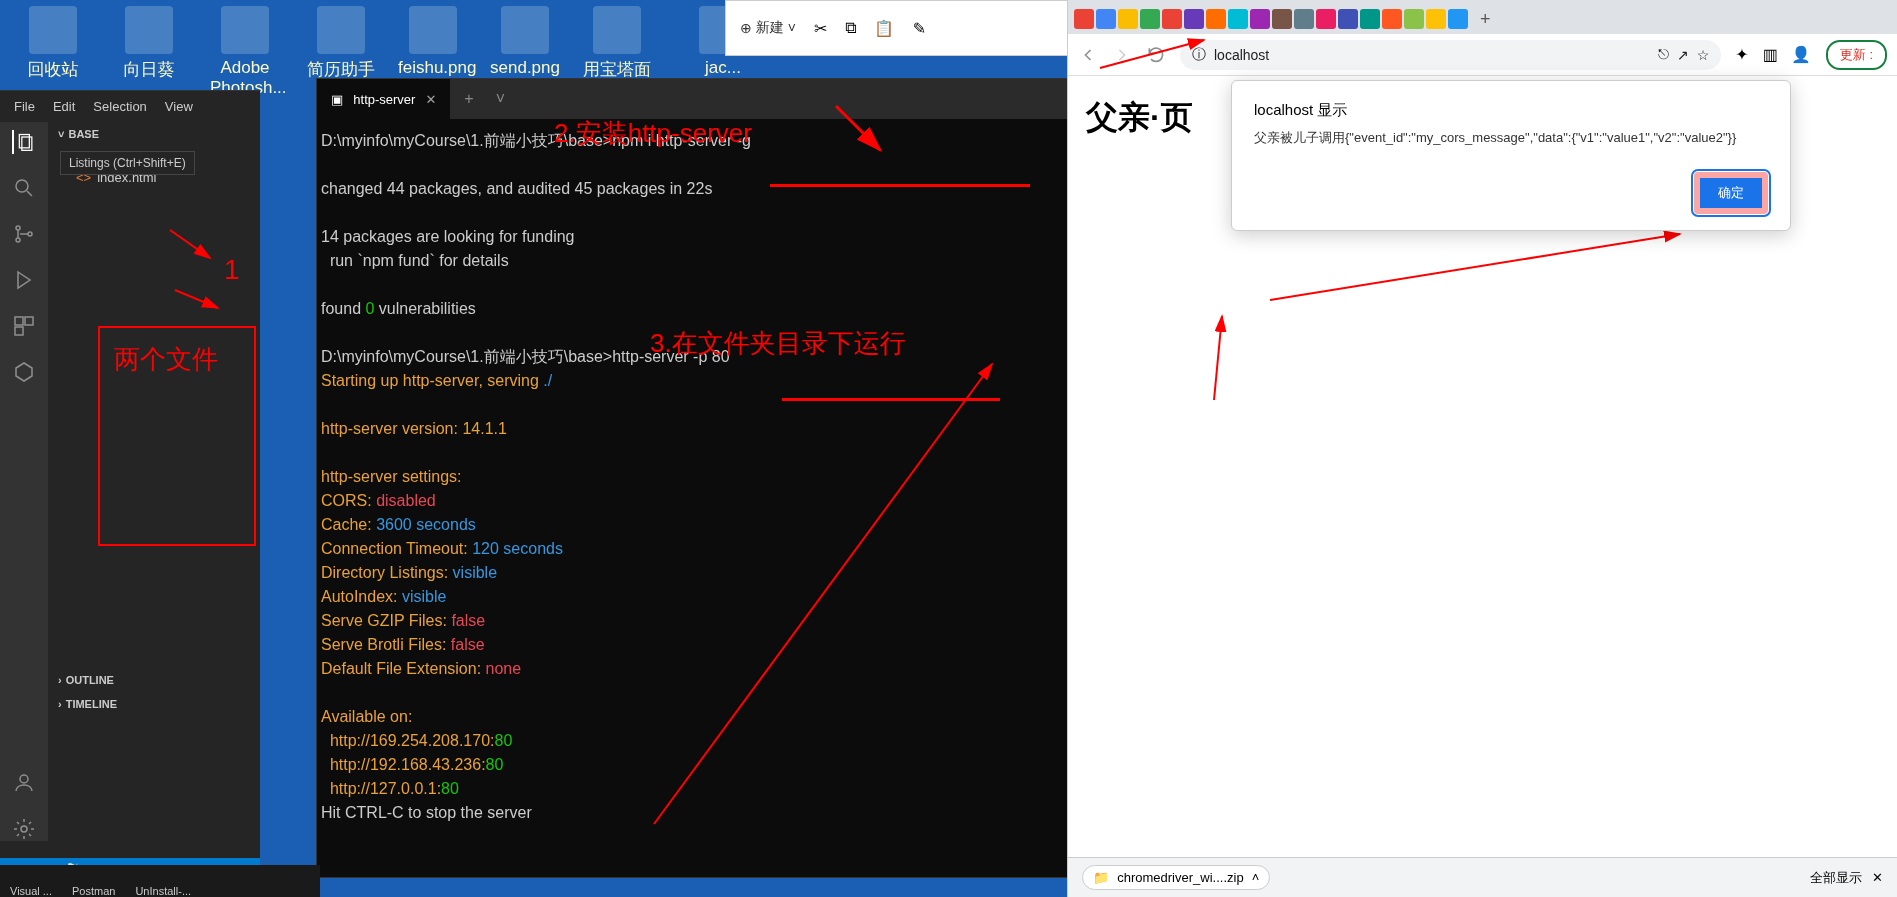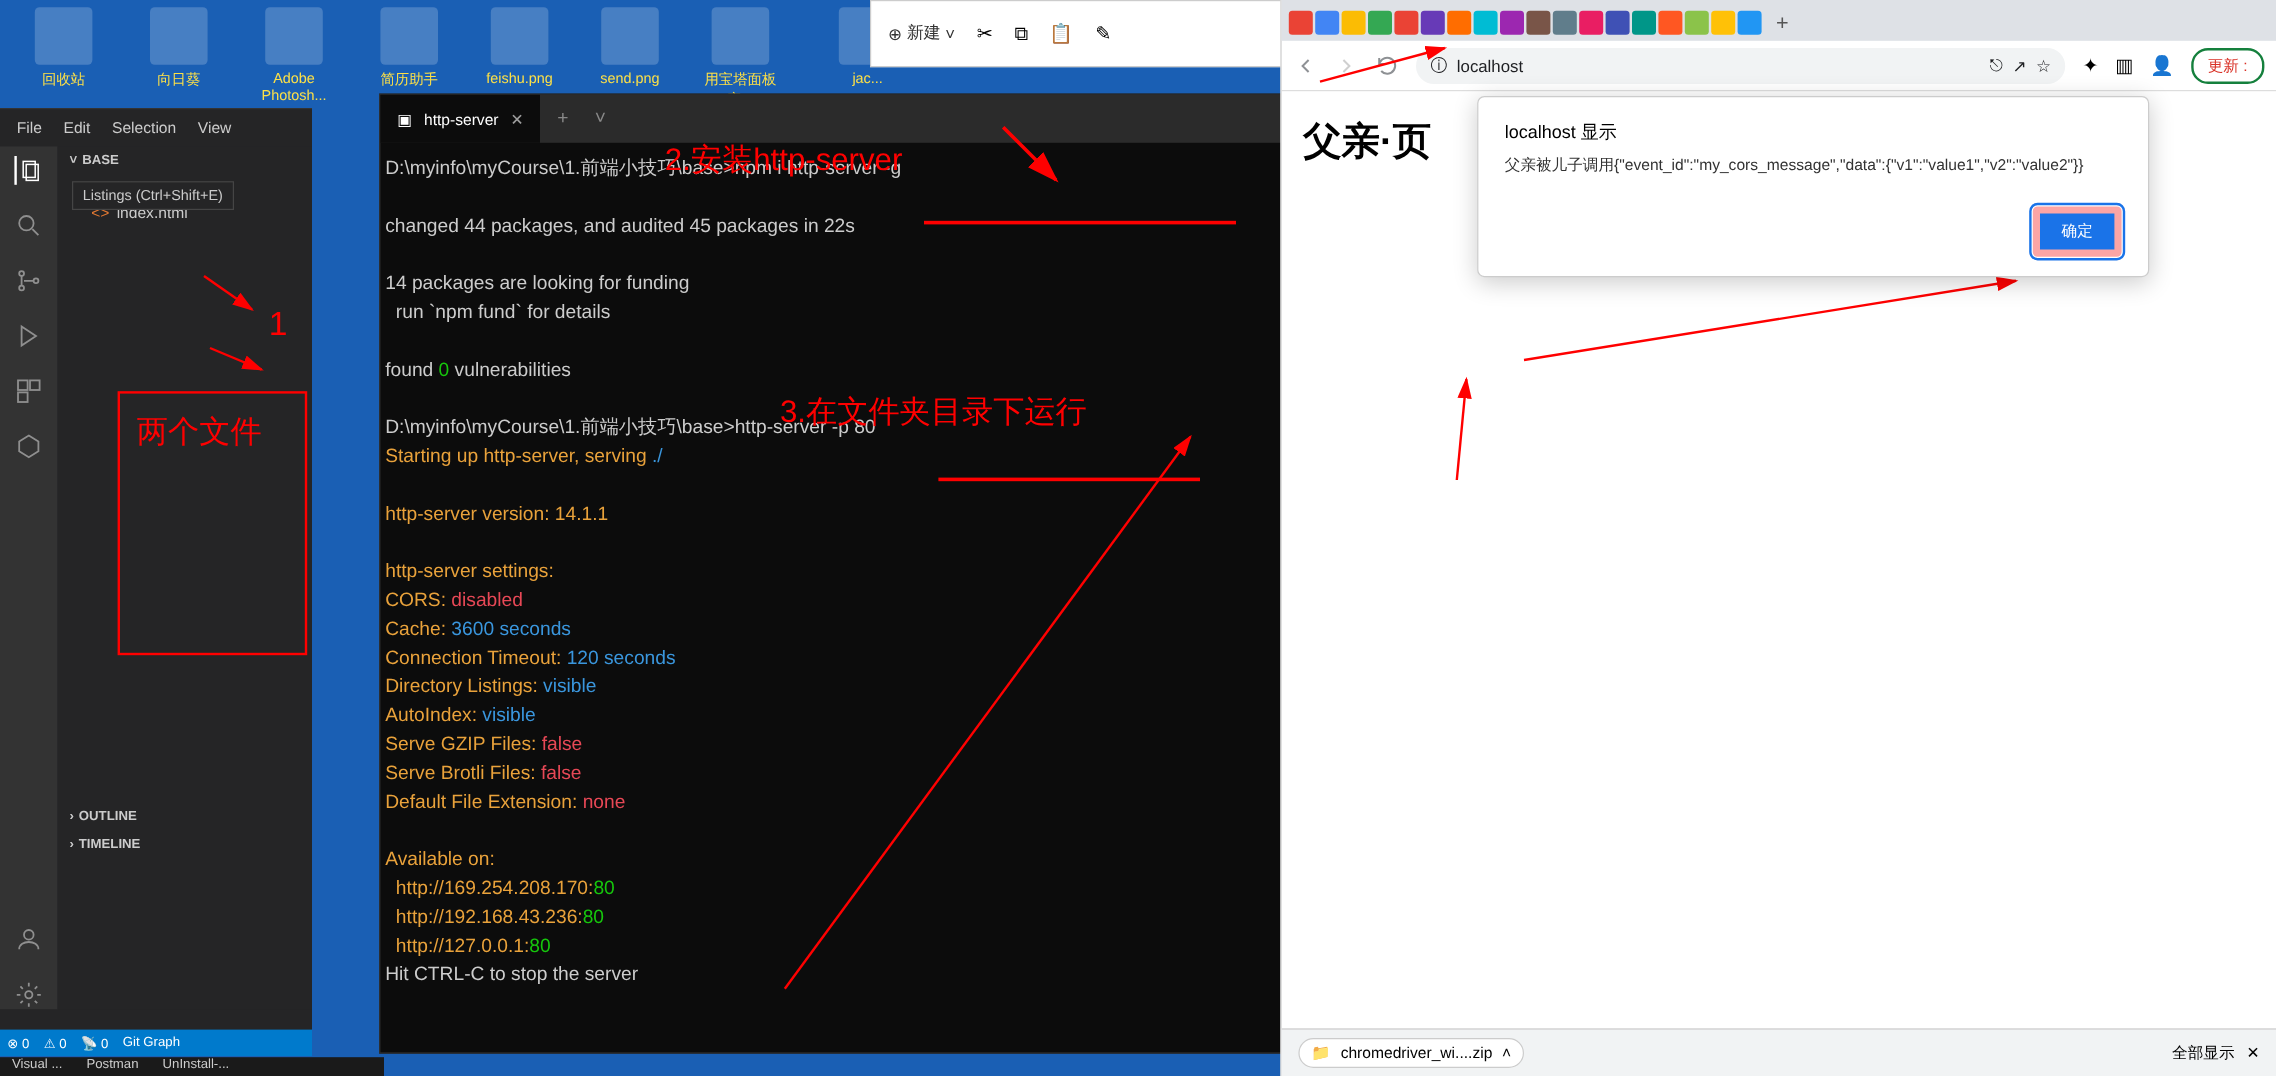--- a/index.html
+++ b/index.html
@@ -1,20 +1,20 @@
 <!DOCTYPE html>
 <html><head>
 <meta charset="utf-8">
 <style>
 * { margin:0; padding:0; box-sizing:border-box; font-family:"Segoe UI",Arial,sans-serif; }
 body { width:1897px; height:897px; background:#1a5fb4; overflow:hidden; position:relative; }
 
 
 .desktop { position:absolute; top:0; left:0; width:100%; height:100%; }
-.dicon { position:absolute; width:70px; text-align:center; color:#fde047; font-size:12px; }
+.dicon { position:absolute; width:70px; text-align:center; color:#fef9c3; font-size:17px; }
 .dicon .box { width:48px; height:48px; margin:0 auto 4px; background:rgba(255,255,255,0.2); border-radius:4px; }
 
 
 .vscode { position:absolute; top:90px; left:0; width:260px; height:790px; background:#252526; color:#ccc; border-top:1px solid #333; }
 .vscode-menu { display:flex; gap:18px; padding:8px 14px; font-size:13px; color:#ccc; }
 .vscode-body { display:flex; height:calc(100% - 70px); }
 .activity { width:48px; background:#333333; display:flex; flex-direction:column; align-items:center; padding-top:8px; gap:22px; }
 .activity svg { width:24px; height:24px; opacity:.6; }
 .activity svg.active { opacity:1; border-left:2px solid #fff; padding-left:2px; }
 .sidebar { flex:1; background:#252526; font-size:13px; }
@@ -248,17 +248,17 @@
     </defs>
   <line x1="170" y1="230" x2="210" y2="258" stroke="#ff0000" stroke-width="2" marker-end="url(#ah)"></line>
   <line x1="175" y1="290" x2="218" y2="308" stroke="#ff0000" stroke-width="2" marker-end="url(#ah)"></line>
   <line x1="836" y1="106" x2="880" y2="150" stroke="#ff0000" stroke-width="3" marker-end="url(#ah)"></line>
   <line x1="654" y1="824" x2="992" y2="364" stroke="#ff0000" stroke-width="2" marker-end="url(#ah)"></line>
   <line x1="1100" y1="68" x2="1204" y2="40" stroke="#ff0000" stroke-width="2" marker-end="url(#ah)"></line>
   <line x1="1214" y1="400" x2="1222" y2="316" stroke="#ff0000" stroke-width="2" marker-end="url(#ah)"></line>
   <line x1="1270" y1="300" x2="1680" y2="234" stroke="#ff0000" stroke-width="2" marker-end="url(#ah)"></line>
 </svg>
 
-<div style="position:absolute;bottom:0;left:0;width:320px;height:16px;background:#1a1a1a;display:flex;align-items:flex-start;gap:20px;padding:0 10px;font-size:11px;color:#ccc">
+<div style="position:absolute;bottom:0;left:0;width:320px;height:32px;background:#1a1a1a;display:flex;align-items:flex-end;gap:20px;padding:0 10px;font-size:11px;color:#ccc">
   <span>Visual ...</span>
   <span>Postman</span>
   <span>UnInstall-...</span>
 </div>
 
 </body></html>

